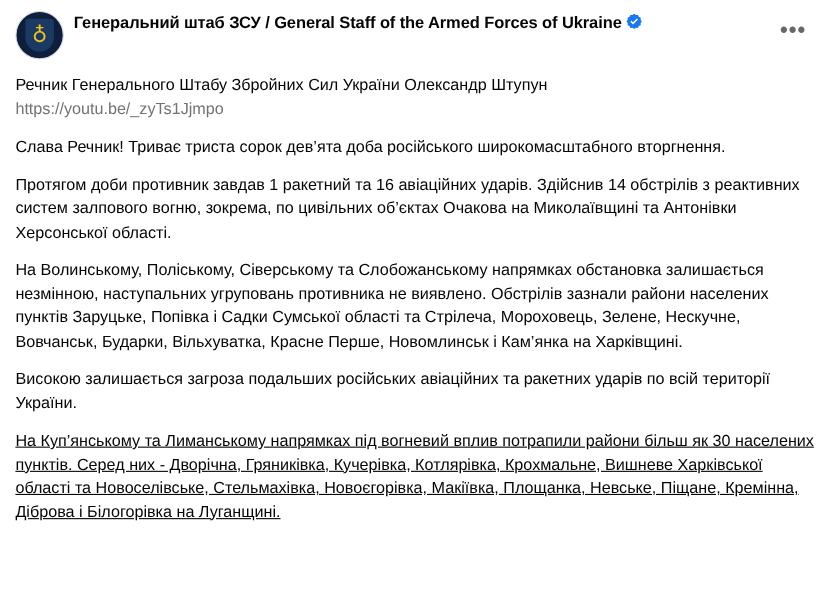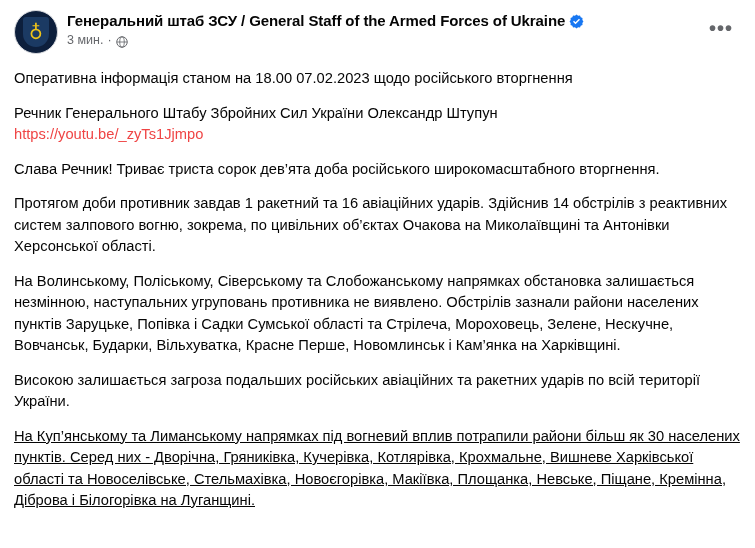--- a/index.html
+++ b/index.html
@@ -57,21 +57,20 @@
     font-family: "DejaVu Sans", sans-serif;
   }
   .header-text {
     display: flex;
     flex-direction: column;
     justify-content: center;
     padding-top: 1px;
   }
   .page-name-row {
     display: flex;
-    align-items: center;
     line-height: 19px;
   }
   .page-name {
     font-size: 15px;
     font-weight: bold;
     color: #050505;
     letter-spacing: -0.1px;
   }
   .verified {
     margin-left: 4px;
@@ -118,21 +117,21 @@
     color: #050505;
   }
   .para {
     margin: 0 0 13px 0;
   }
   .para:last-child {
     margin-bottom: 0;
     text-decoration: underline;
   }
   .link {
-    color: #ef4444;
+    color: #737373;
     text-decoration: none;
     cursor: pointer;
   }
 </style>
 </head>
 <body>
 
 <div class="post">
 
   <div class="post-header">
@@ -146,38 +145,26 @@
     <div class="header-text">
       <div class="page-name-row">
         <span class="page-name">Генеральний штаб ЗСУ / General Staff of the Armed Forces of Ukraine</span>
         <span class="verified">
           <svg width="15" height="15" viewBox="0 0 16 16">
             <path d="M8 0.6l1.7 1.2 2.05-.15.75 1.9 1.9.75-.15 2.05L15.4 8l-1.15 1.65.15 2.05-1.9.75-.75 1.9-2.05-.15L8 15.4l-1.65-1.2-2.05.15-.75-1.9-1.9-.75.15-2.05L0.6 8l1.2-1.65-.15-2.05 1.9-.75.75-1.9 2.05.15z" fill="#1877F2"></path>
             <path d="M6.9 10.9L4.3 8.3l1.05-1.05L6.9 8.8l3.75-3.75L11.7 6.1z" fill="#ffffff"></path>
           </svg>
         </span>
       </div>
-      <div class="meta-row">
-        <span>3 мин.</span>
-        <span class="meta-sep">·</span>
-        <span class="globe">
-          <svg width="12" height="12" viewBox="0 0 16 16">
-            <circle cx="8" cy="8" r="7" fill="none" stroke="#65676b" stroke-width="1.3"></circle>
-            <ellipse cx="8" cy="8" rx="3" ry="7" fill="none" stroke="#65676b" stroke-width="1.1"></ellipse>
-            <line x1="1" y1="8" x2="15" y2="8" stroke="#65676b" stroke-width="1.1"></line>
-          </svg>
-        </span>
-      </div>
     </div>
 
     <div class="menu-dots">•••</div>
   </div>
 
   <div class="post-body">
-    <p class="para">Оперативна інформація станом на 18.00 07.02.2023 щодо російського вторгнення</p>
     <p class="para" style="margin-bottom:0;">
       <span>Речник Генерального Штабу Збройних Сил України Олександр Штупун</span>
     </p>
     <p class="para">
       <a class="link" href="#">https://youtu.be/_zyTs1Jjmpo</a>
     </p>
     <p class="para">Слава Речник! Триває триста сорок дев’ята доба російського широкомасштабного вторгнення.</p>
     <p class="para">Протягом доби противник завдав 1 ракетний та 16 авіаційних ударів. Здійснив 14 обстрілів з реактивних систем залпового вогню, зокрема, по цивільних об’єктах Очакова на Миколаївщині та Антонівки Херсонської області.</p>
     <p class="para">На Волинському, Поліському, Сіверському та Слобожанському напрямках обстановка залишається незмінною, наступальних угруповань противника не виявлено. Обстрілів зазнали райони населених пунктів Заруцьке, Попівка і Садки Сумської області та Стрілеча, Мороховець, Зелене, Нескучне, Вовчанськ, Бударки, Вільхуватка, Красне Перше, Новомлинськ і Кам’янка на Харківщині.</p>
     <p class="para">Високою залишається загроза подальших російських авіаційних та ракетних ударів по всій території України.</p>

